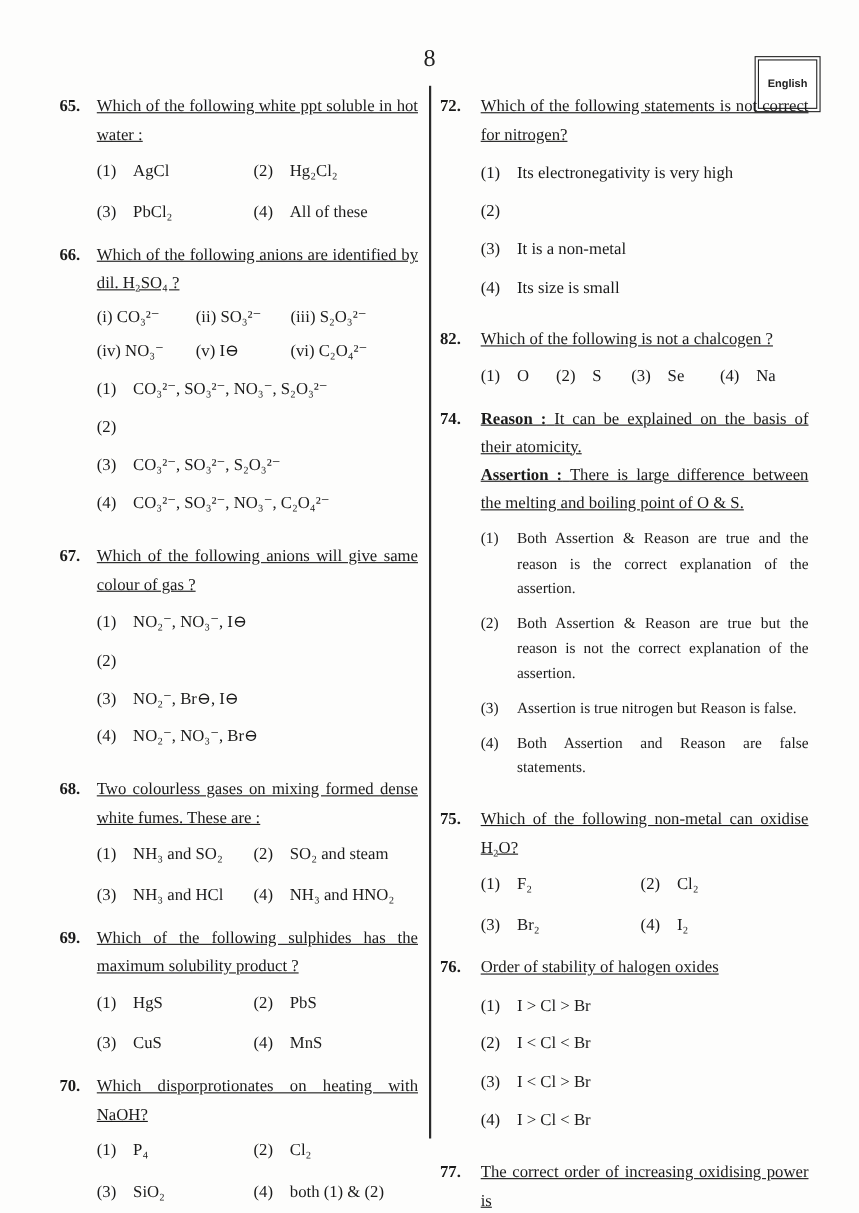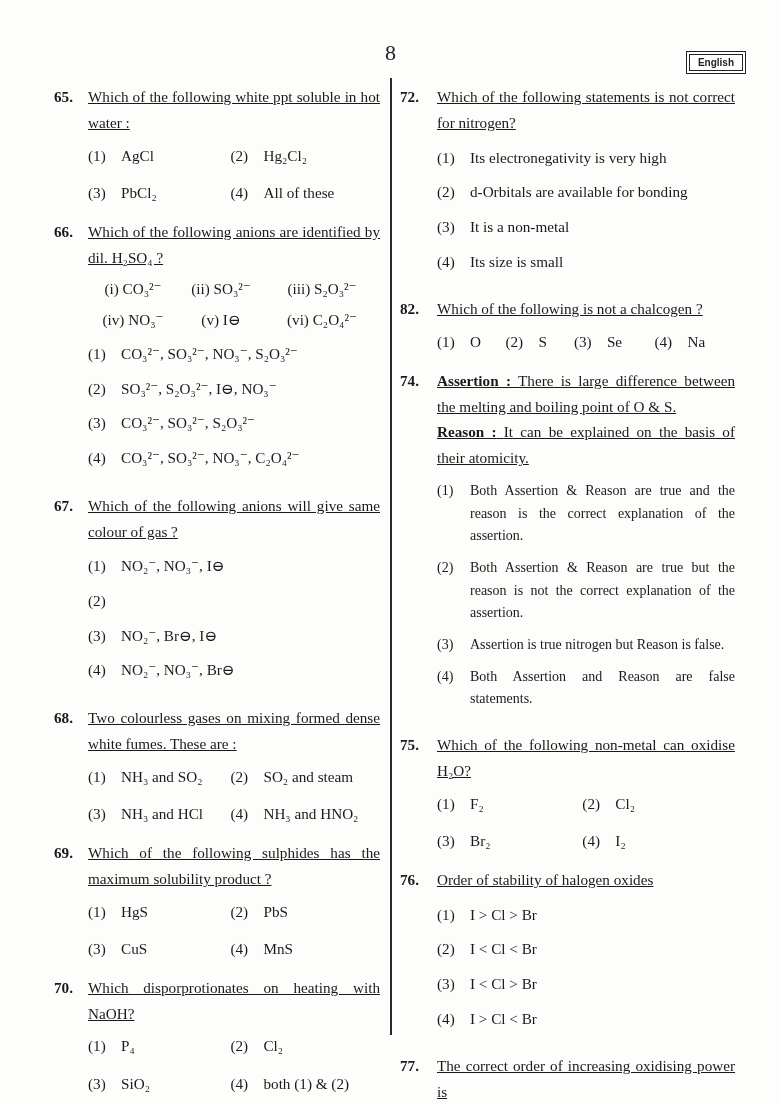--- a/index.html
+++ b/index.html
@@ -12,41 +12,41 @@
   .page{position:relative;width:781px;height:1103px;}
   .page-number{
     position:absolute;top:42px;left:0;right:0;text-align:center;
     font-size:22px;line-height:1;color:#222;
   }
   .badge{
     position:absolute;top:51px;right:35px;
     border:1.5px solid #222;padding:2px;background:#fff;
   }
   .badge-inner{
-    display:block;border:1px solid #222;padding:1px 8px;
+    display:block;border:1px solid #222;padding:15px 8px;
     font-family:"Liberation Sans","DejaVu Sans",sans-serif;
     font-size:10px;font-weight:bold;color:#222;line-height:1.3;
   }
   .divider{
     position:absolute;left:390px;top:78px;width:1.5px;height:957px;
     background:#2a2a2a;
   }
   .columns{position:absolute;top:80px;left:0;width:781px;display:flex;}
   .col{box-sizing:border-box;}
   .col-left{width:390px;padding:4px 10px 0 54px;}
   .col-right{width:391px;padding:4px 46px 0 10px;}
   .question{display:flex;margin-bottom:12px;}
   .qnum{flex:0 0 34px;font-weight:bold;font-size:15.2px;line-height:1.7;}
   .col-right .qnum{flex:0 0 37px;}
   .qbody{flex:1;min-width:0;}
   .qtext{margin:0 0 7px 0;text-align:justify;font-size:15.2px;line-height:1.7;text-decoration:underline;}
   .qtext b{font-weight:bold;}
   .parts{
     display:grid;grid-template-columns:90px 86px 1fr;
-    row-gap:9px;margin:2px 0 10px 0;font-size:15.2px;line-height:1.5;text-align:center;
+    row-gap:9px;margin:2px 0 10px 0;font-size:15.2px;line-height:1.5;
   }
   .options{margin-top:2px;}
   .options.grid2{display:grid;grid-template-columns:1fr 1.05fr;row-gap:11px;}
   .options.row4{display:grid;grid-template-columns:0.85fr 0.85fr 1fr 1fr;}
   .options.list .option{margin:10px 0;}
   .options.grid2 .option,.options.row4 .option{margin:1px 0;}
   .option{display:flex;font-size:15.2px;line-height:1.62;}
   .olabel{flex:0 0 33px;}
   .otext{flex:1;min-width:0;text-align:justify;}
   .options.small .option{font-size:14px;margin:9px 0;}
@@ -99,21 +99,20 @@
               <span class="part">(v) I⊖</span>
               <span class="part">(vi) C₂O₄²⁻</span>
             </div>
             <div class="options list">
               <div class="option">
                 <span class="olabel">(1)</span>
                 <span class="otext">CO₃²⁻, SO₃²⁻, NO₃⁻, S₂O₃²⁻</span>
               </div>
               <div class="option">
                 <span class="olabel">(2)</span>
-                <span class="otext">SO₃²⁻, S₂O₃²⁻, I⊖, NO₃⁻</span>
               </div>
               <div class="option">
                 <span class="olabel">(3)</span>
                 <span class="otext">CO₃²⁻, SO₃²⁻, S₂O₃²⁻</span>
               </div>
               <div class="option">
                 <span class="olabel">(4)</span>
                 <span class="otext">CO₃²⁻, SO₃²⁻, NO₃⁻, C₂O₄²⁻</span>
               </div>
             </div>
@@ -220,21 +219,20 @@
           <div class="qnum">72.</div>
           <div class="qbody">
             <p class="qtext">Which of the following statements is not correct for nitrogen?</p>
             <div class="options list">
               <div class="option">
                 <span class="olabel">(1)</span>
                 <span class="otext">Its electronegativity is very high</span>
               </div>
               <div class="option">
                 <span class="olabel">(2)</span>
-                <span class="otext">d-Orbitals are available for bonding</span>
               </div>
               <div class="option">
                 <span class="olabel">(3)</span>
                 <span class="otext">It is a non-metal</span>
               </div>
               <div class="option">
                 <span class="olabel">(4)</span>
                 <span class="otext">Its size is small</span>
               </div>
             </div>
@@ -260,22 +258,22 @@
               <div class="option">
                 <span class="olabel">(4)</span>
                 <span class="otext">Na</span>
               </div>
             </div>
           </div>
         </div>
         <div class="question">
           <div class="qnum">74.</div>
           <div class="qbody">
+            <p class="qtext ar-para"><b>Reason :</b> <span>It can be explained on the basis of their atomicity.</span></p>
             <p class="qtext ar-para"><b>Assertion :</b> <span>There is large difference between the melting and boiling point of O &amp; S.</span></p>
-            <p class="qtext ar-para"><b>Reason :</b> <span>It can be explained on the basis of their atomicity.</span></p>
             <div class="options list small">
               <div class="option">
                 <span class="olabel">(1)</span>
                 <span class="otext">Both Assertion &amp; Reason are true and the reason is the correct explanation of the assertion.</span>
               </div>
               <div class="option">
                 <span class="olabel">(2)</span>
                 <span class="otext">Both Assertion &amp; Reason are true but the reason is not the correct explanation of the assertion.</span>
               </div>
               <div class="option">

